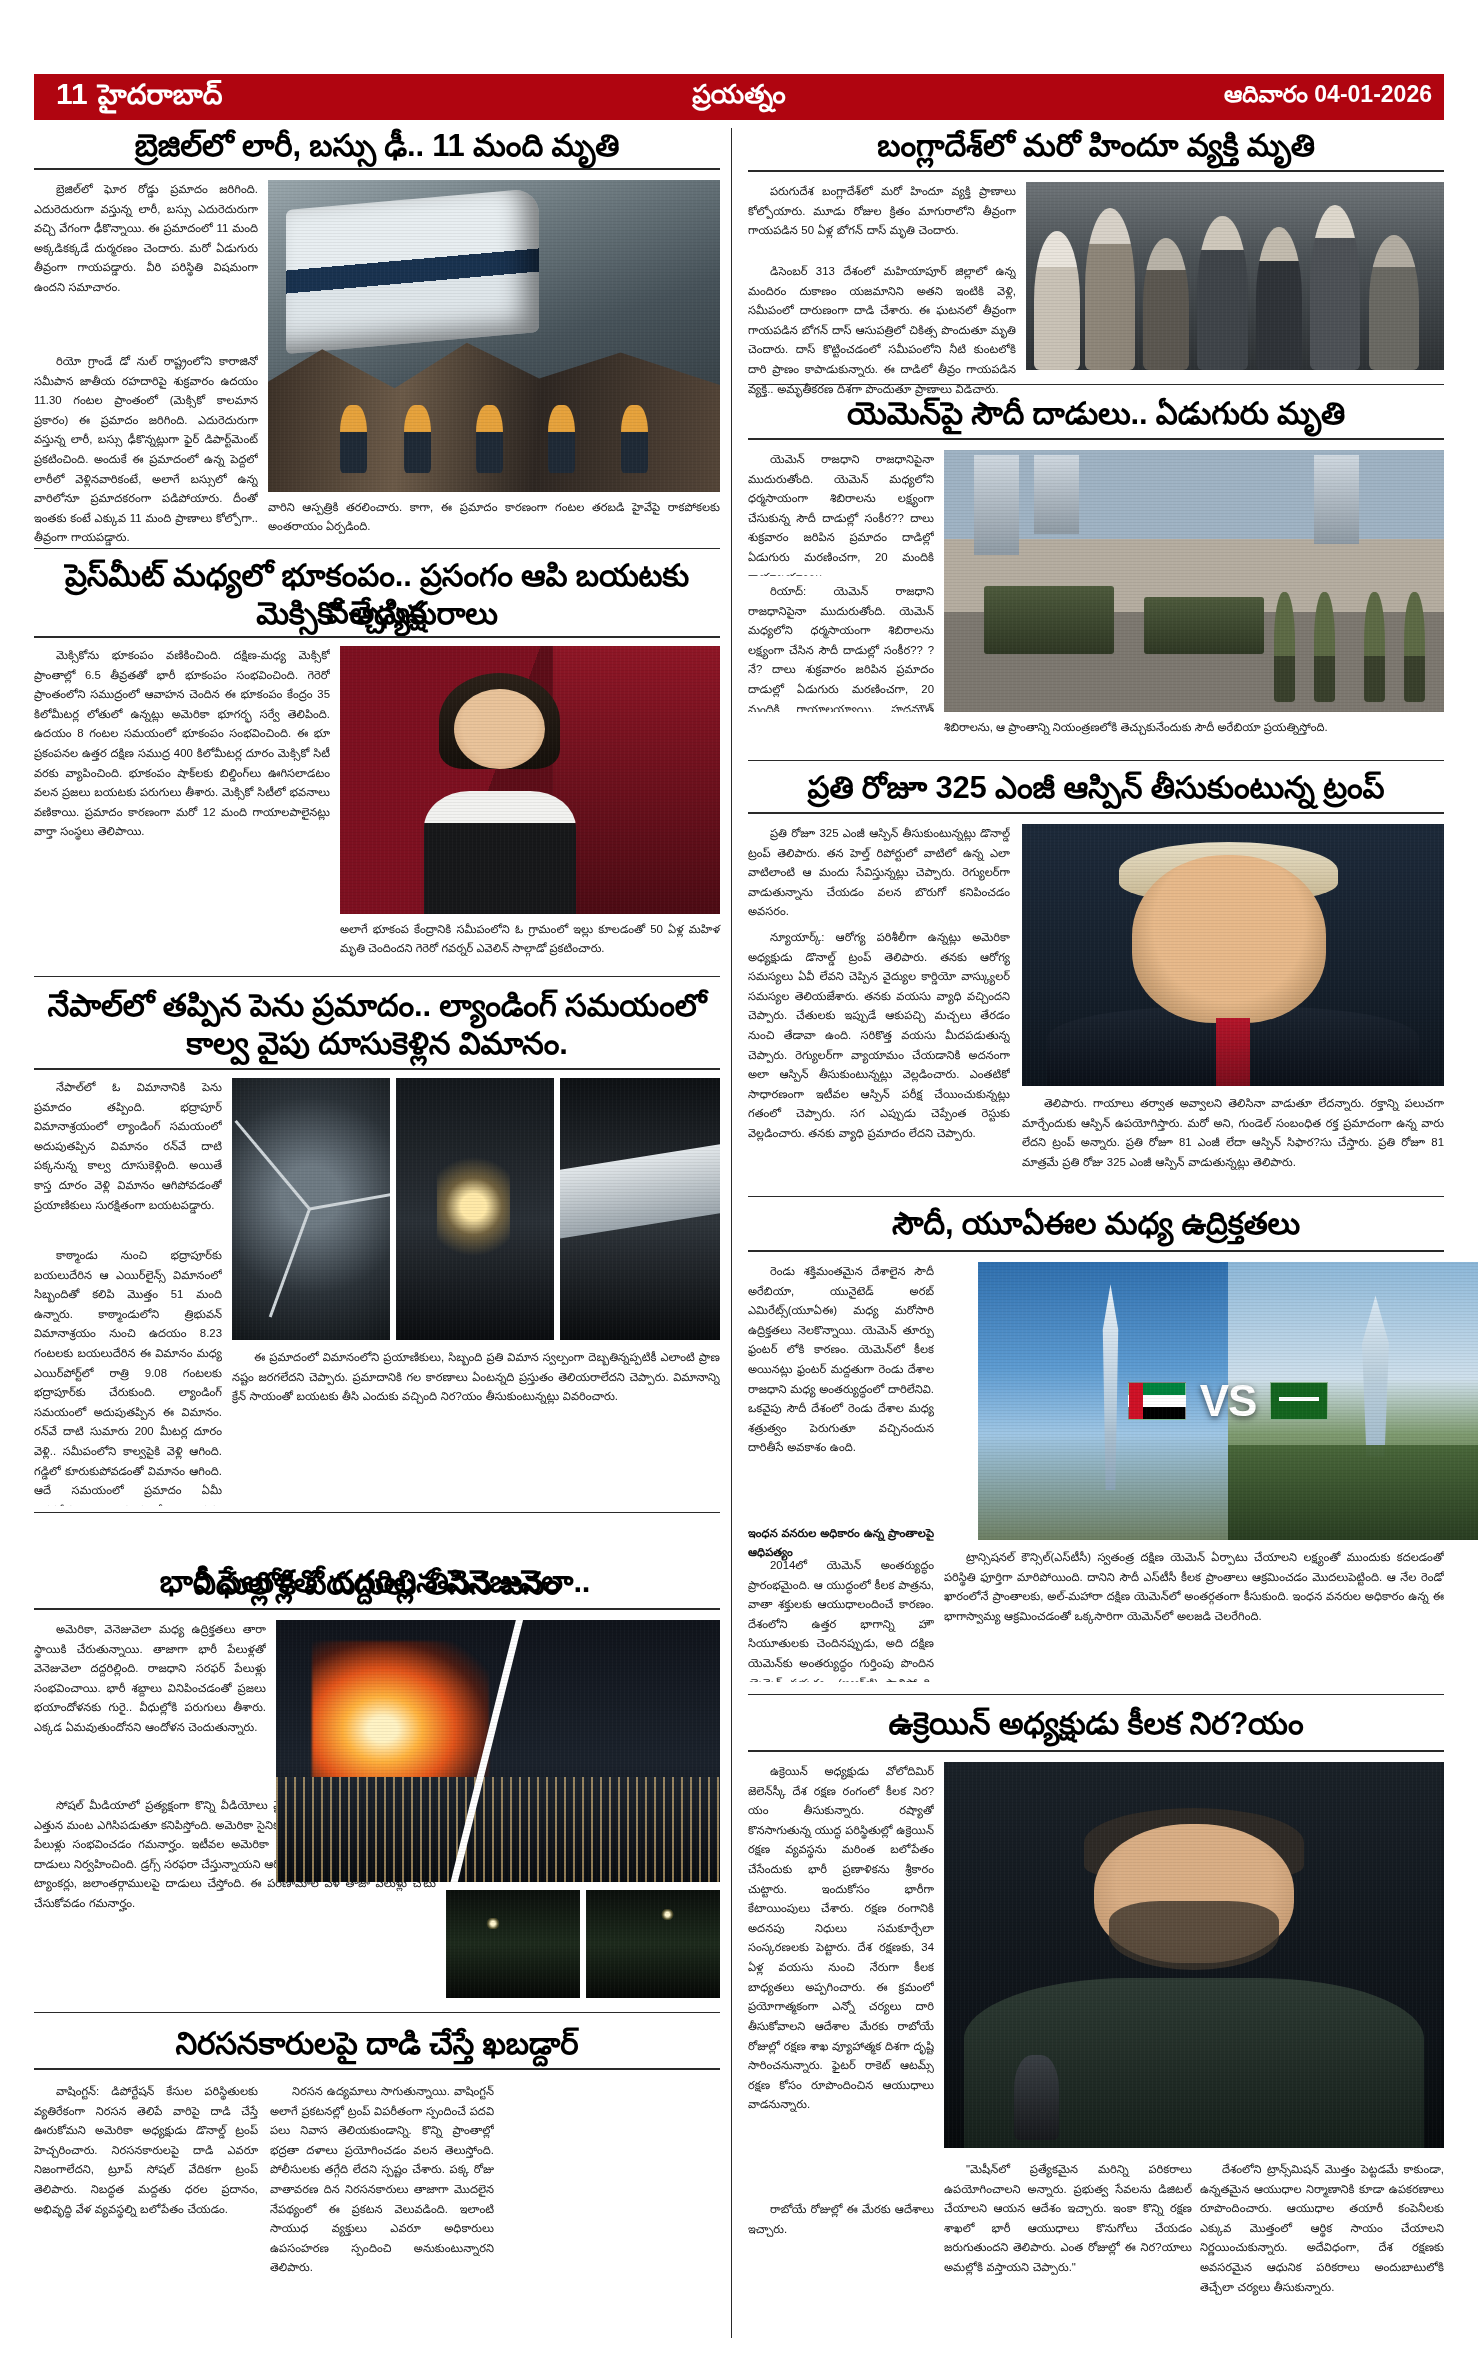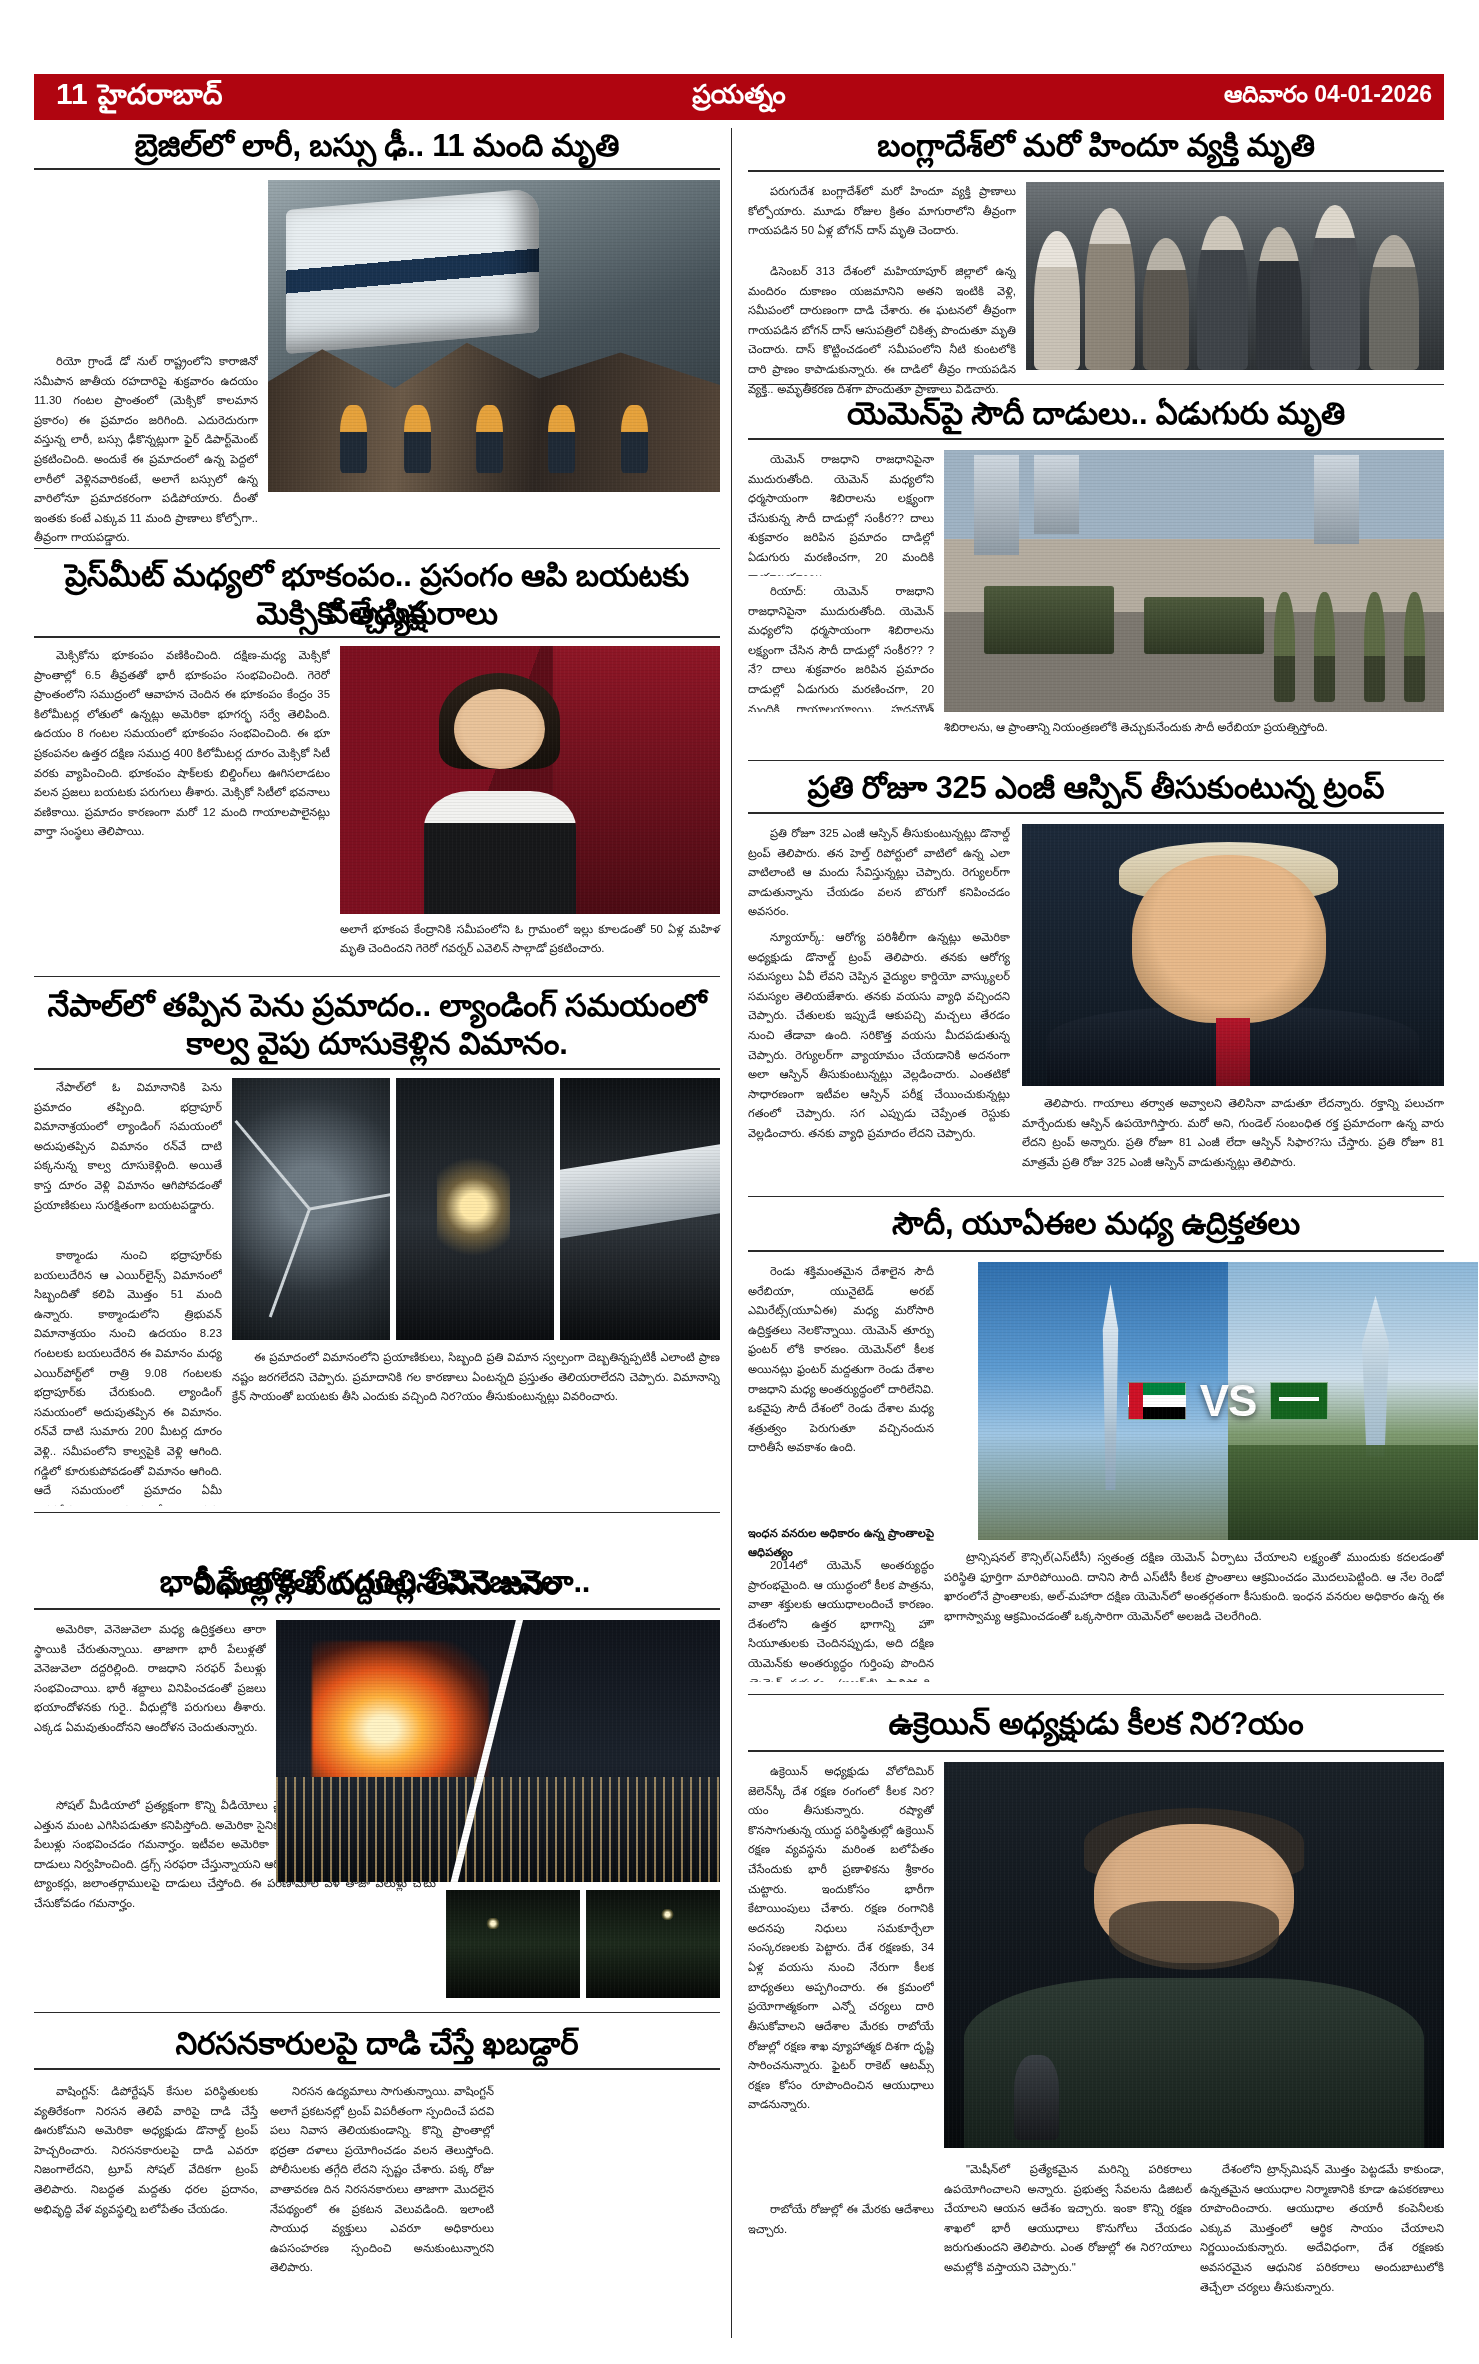--- a/index.html
+++ b/index.html
@@ -323,34 +323,38 @@
     </div>
     <div class="mast-center">ప్రయత్నం</div>
     <div class="mast-right">ఆదివారం 04-01-2026</div>
   </div>
 
   <div class="vline" style="left:731px; top:128px; height:2210px;"></div>
 
   <div class="hl big" style="left:34px; top:128px; width:686px;">బ్రెజిల్‌లో లారీ, బస్సు ఢీ.. 11 మంది మృతి</div>
   <div class="hrule thick" style="left:34px; top:168px; width:686px;"></div>
 
+  <div class="body" style="left:34px; top:180px; width:224px; height:168px;">
+    <p>బ్రెజిల్‌లో ఘోర రోడ్డు ప్రమాదం జరిగింది. ఎదురెదురుగా వస్తున్న లారీ, బస్సు ఎదురెదురుగా వచ్చి వేగంగా ఢీకొన్నాయి. ఈ ప్రమాదంలో 11 మంది అక్కడికక్కడే దుర్మరణం చెందారు. మరో ఏడుగురు తీవ్రంగా గాయపడ్డారు. వీరి పరిస్థితి విషమంగా ఉందని సమాచారం.</p>
+  </div>
   <div class="body" style="left:34px; top:352px; width:224px; height:320px;">
     <p>రియో గ్రాండే డో నుల్ రాష్ట్రంలోని కారాజినో సమీపాన జాతీయ రహదారిపై శుక్రవారం ఉదయం 11.30 గంటల ప్రాంతంలో (మెక్సికో కాలమాన ప్రకారం) ఈ ప్రమాదం జరిగింది. ఎదురెదురుగా వస్తున్న లారీ, బస్సు ఢీకొన్నట్లుగా ఫైర్‌ డిపార్ట్‌మెంట్ ప్రకటించింది. అందుకే ఈ ప్రమాదంలో ఉన్న పెద్దలో లారీలో వెళ్లినవారికంటే, అలాగే బస్సులో ఉన్న వారిలోనూ ప్రమాదకరంగా పడిపోయారు. దీంతో ఇంతకు కంటే ఎక్కువ 11 మంది ప్రాణాలు కోల్పోగా.. తీవ్రంగా గాయపడ్డారు.</p>
   </div>
 
   <div class="photo ph-wreck" style="left:268px; top:180px; width:452px; height:312px;">
     <div class="bus"></div>
     <div class="debris"></div>
     <div class="person" style="left:16%;"></div>
     <div class="person" style="left:30%;"></div>
     <div class="person" style="left:46%;"></div>
     <div class="person" style="left:62%;"></div>
     <div class="person" style="left:78%;"></div>
     <div class="noise"></div>
   </div>
+  <div class="caption" style="left:268px; top:498px; width:452px;">వారిని ఆస్పత్రికి తరలించారు. కాగా, ఈ ప్రమాదం కారణంగా గంటల తరబడి హైవేపై రాకపోకలకు అంతరాయం ఏర్పడింది.</div>
 
   <div class="hrule" style="left:34px; top:548px; width:686px;"></div>
 
   <div class="hl big" style="left:34px; top:558px; width:686px;">ప్రెస్‌మీట్ మధ్యలో భూకంపం.. ప్రసంగం ఆపి బయటకు వచ్చేసిన</div>
   <div class="hl big" style="left:34px; top:596px; width:686px;">మెక్సికో అధ్యక్షురాలు</div>
   <div class="hrule thick" style="left:34px; top:636px; width:686px;"></div>
 
   <div class="body" style="left:34px; top:646px; width:296px; height:312px;">
     <p>మెక్సికోను భూకంపం వణికించింది. దక్షిణ-మధ్య మెక్సికో ప్రాంతాల్లో 6.5 తీవ్రతతో భారీ భూకంపం సంభవించింది. గెరెరో ప్రాంతంలోని సముద్రంలో ఆవాహన చెందిన ఈ భూకంపం కేంద్రం 35 కిలోమీటర్ల లోతులో ఉన్నట్లు అమెరికా భూగర్భ సర్వే తెలిపింది. ఉదయం 8 గంటల సమయంలో భూకంపం సంభవించింది. ఈ భూ ప్రకంపనల ఉత్తర దక్షిణ సముద్ర 400 కిలోమీటర్ల దూరం మెక్సికో సిటీ వరకు వ్యాపించింది. భూకంపం షాక్‌లకు బిల్డింగ్‌లు ఊగిసలాడటం వలన ప్రజలు బయటకు పరుగులు తీశారు. మెక్సికో సిటీలో భవనాలు వణికాయి. ప్రమాదం కారణంగా మరో 12 మంది గాయాలపాలైనట్లు వార్తా సంస్థలు తెలిపాయి.</p>
   </div>

